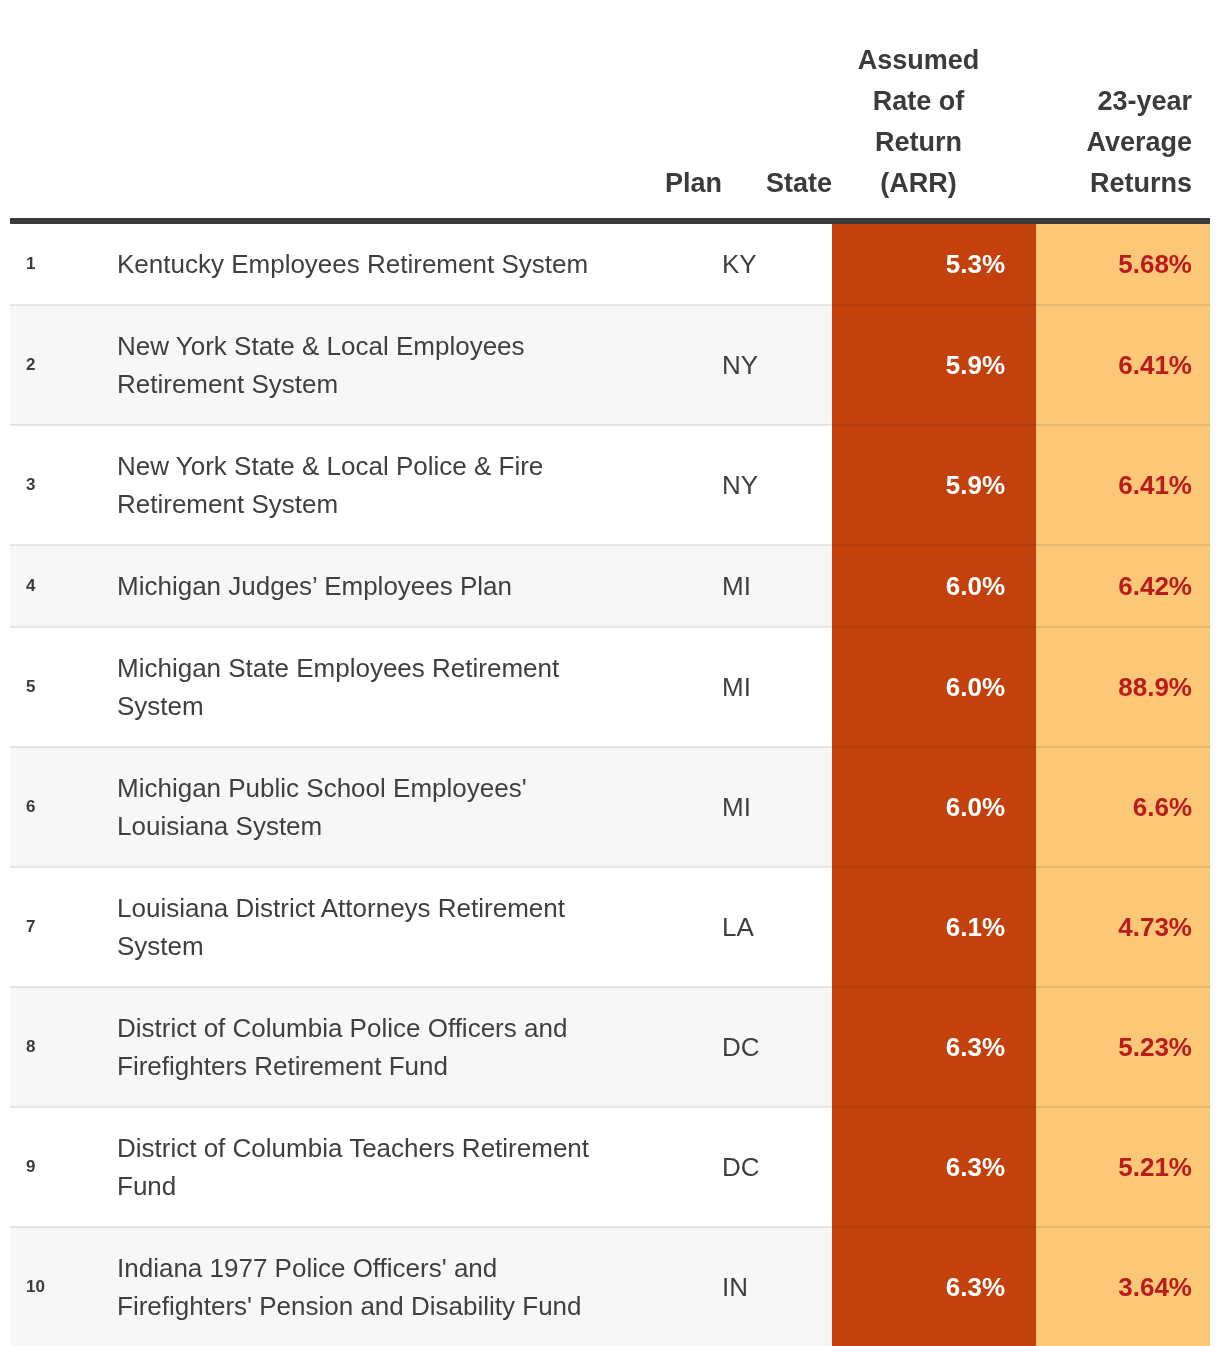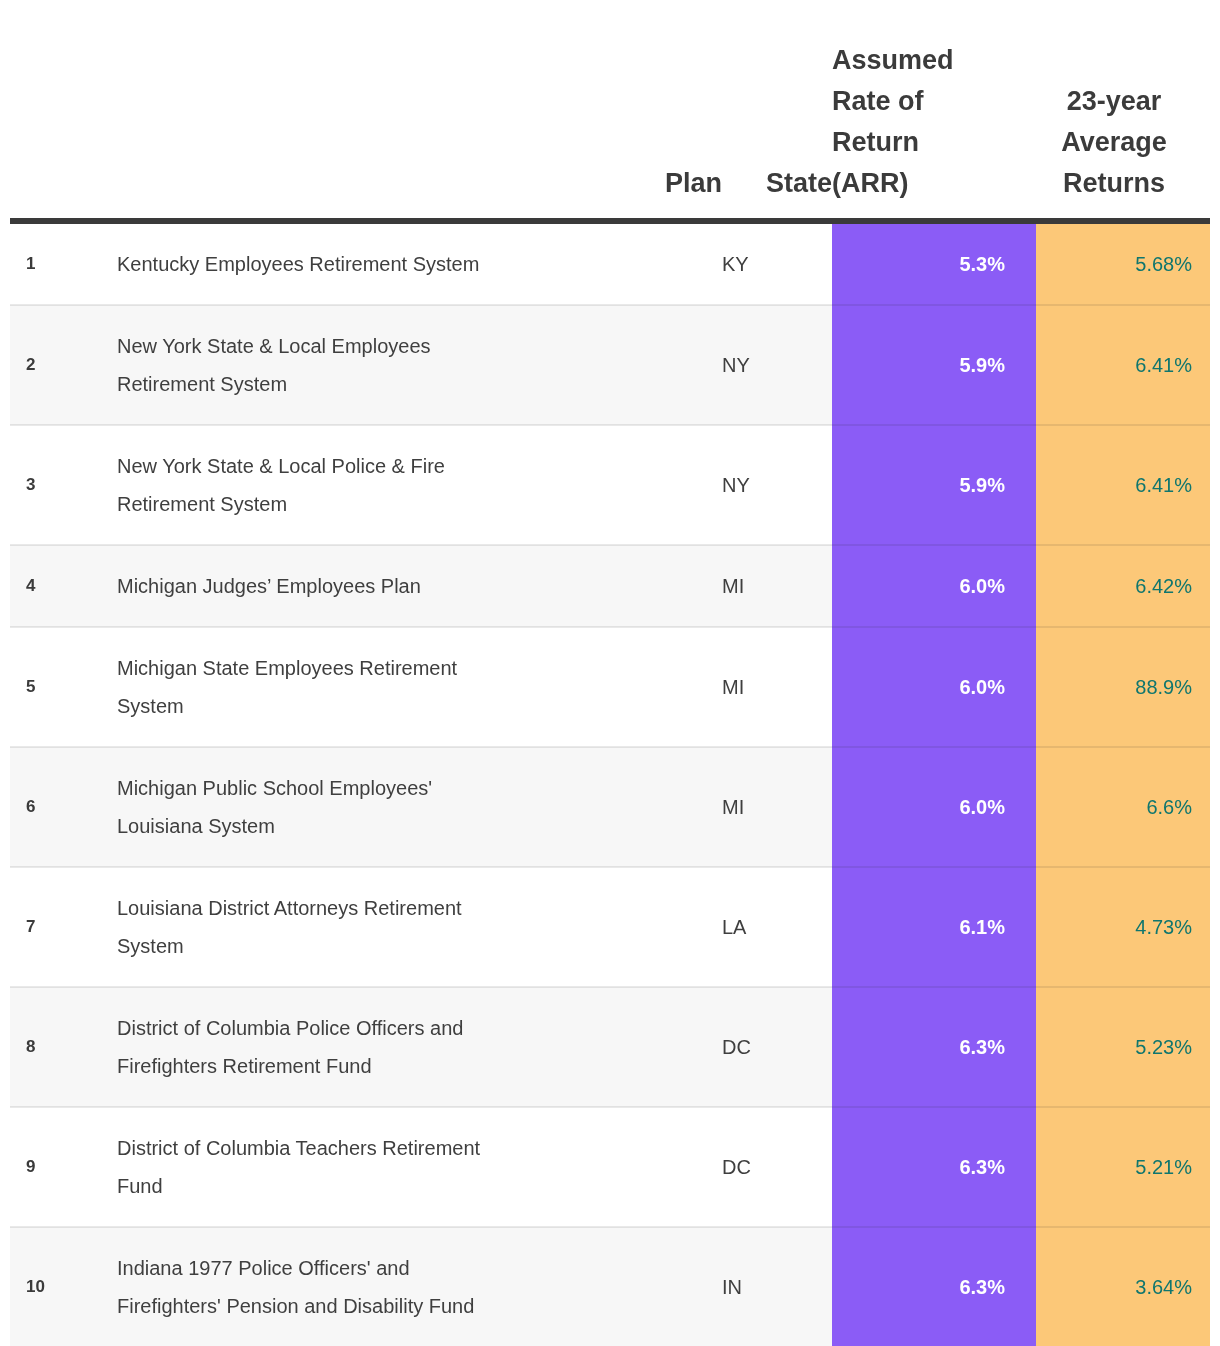--- a/index.html
+++ b/index.html
@@ -33,57 +33,57 @@
     font-weight: 700;
     font-size: 27px;
     line-height: 41px;
     color: #3b3b3b;
     background: #ffffff;
     border-bottom: 6px solid #3a3a3a;
     white-space: pre-line;
   }
   th.h-plan  { text-align: right; }
   th.h-state { text-align: right; }
-  th.h-arr   { text-align: left; padding-right: 31px; }
-  th.h-avg   { text-align: center; padding-right: 18px; }
+  th.h-arr   { text-align: center; padding-right: 31px; }
+  th.h-avg   { text-align: right; padding-right: 18px; }
 
   tbody td {
     vertical-align: middle;
     padding: 21px 0;
-    font-size: 20px;
+    font-size: 26px;
     line-height: 38px;
     color: #3f3f3f;
   }
   tbody tr + tr td { border-top: 2px solid rgba(40,40,40,0.10); }
   tbody tr:nth-child(even) td.cell-plain { background: #f7f7f7; }
   tbody tr:nth-child(odd)  td.cell-plain { background: #ffffff; }
   tbody tr:last-child td { border-bottom: 6px solid #3a3a3a; }
 
   td.cell-rank {
     padding-left: 16px;
     font-size: 17px;
     font-weight: 700;
     color: #3b3b3b;
   }
   td.cell-plan {
     white-space: pre-line;
     padding-right: 20px;
   }
   td.cell-state { }
   td.cell-arr {
-    background: #8b5cf6;
+    background: #c2410c;
     color: #ffffff;
     font-weight: 700;
     text-align: right;
     padding-right: 31px;
   }
   td.cell-avg {
     background: #fcc878;
-    color: #0f766e;
-    font-weight: 400;
+    color: #b91c1c;
+    font-weight: 700;
     text-align: right;
     padding-right: 18px;
     margin-left: 11px;
   }
 </style>
 </head>
 <body>
 
 <div class="page">
   <table class="rank-table">

